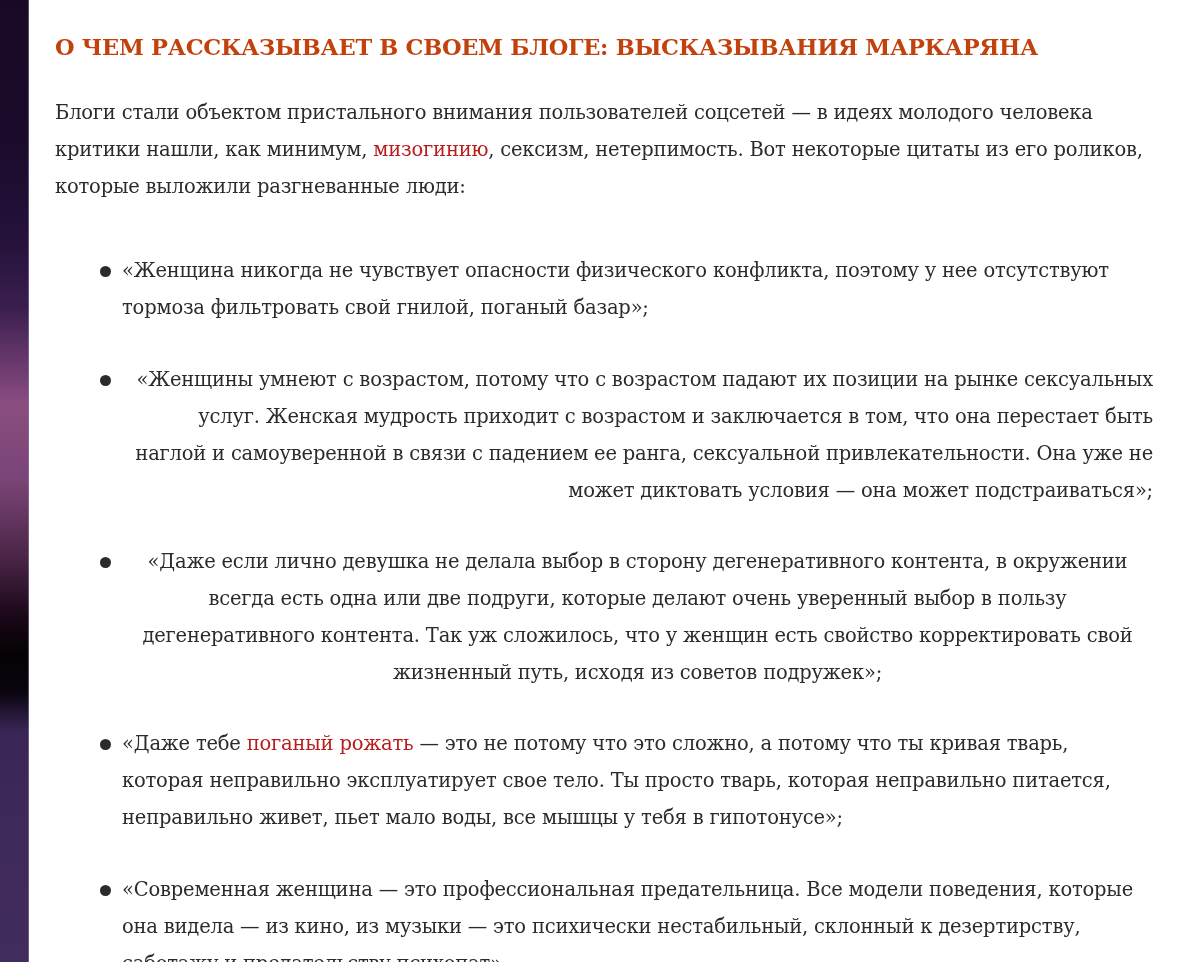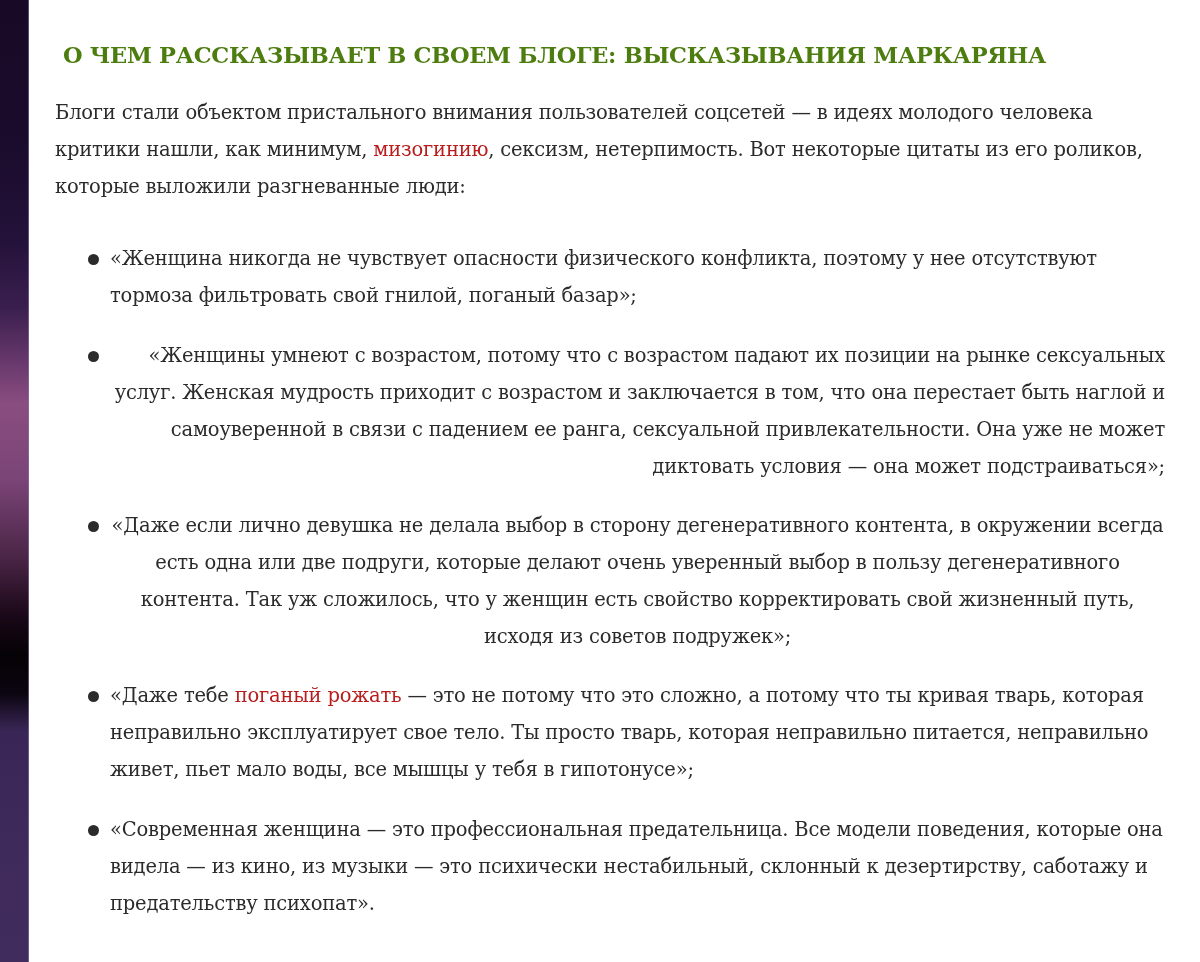--- a/index.html
+++ b/index.html
@@ -16,35 +16,35 @@
         #6b3a6e 38%, #8a4d80 42%, #7a4476 50%, #4a2546 58%,
         #1a0818 64%, #050205 68%, #0a050f 72%, #3a2656 76%,
         #3e2a5a 85%, #412c5e 100%);
     }
     .side-image::after {
       content: ""; position: absolute; right: 0; top: 0; width: 1px; height: 100%;
       background: #8a78a8; opacity: .6;
     }
     .content { position: absolute; left: 55px; top: 0; width: 1110px; }
     h2.section-title {
-      margin: 8px; position: absolute; top: 34px; left: 0;
+      margin: 0; position: absolute; top: 34px; left: 0;
       font-family: "DejaVu Serif", "Liberation Serif", serif;
       font-weight: bold; font-size: 22.5px; letter-spacing: -0.3px;
-      color: #4d7c0f; white-space: nowrap;
+      color: #c2410c; white-space: nowrap;
     }
     p.intro {
       position: absolute; top: 94px; left: 0; margin: 0; width: 1100px;
       font-size: 19.5px; line-height: 37px; letter-spacing: -0.2px;
     }
     a.inline-link { color: #b91c1c; text-decoration: none; }
     ul.quotes {
       position: absolute; top: 240px; left: 0; margin: 0; padding: 0; list-style: none; width: 1110px;
     }
     ul.quotes li {
-      position: relative; padding-left: 55px; margin: 0;
+      position: relative; padding-left: 55px; margin: 12px;
       font-size: 19.5px; line-height: 37px; letter-spacing: -0.2px;
     }
     ul.quotes li .bullet {
       position: absolute; left: 33px; top: 14px; width: 11px; height: 11px;
       border-radius: 50%; background: #2b2b2b;
     }
     li.q1 { height: 97px; }
     li.q2 { height: 170px; text-align: right; }
     li.q3 { height: 170px; text-align: center; }
     li.q4 { height: 134px; }

